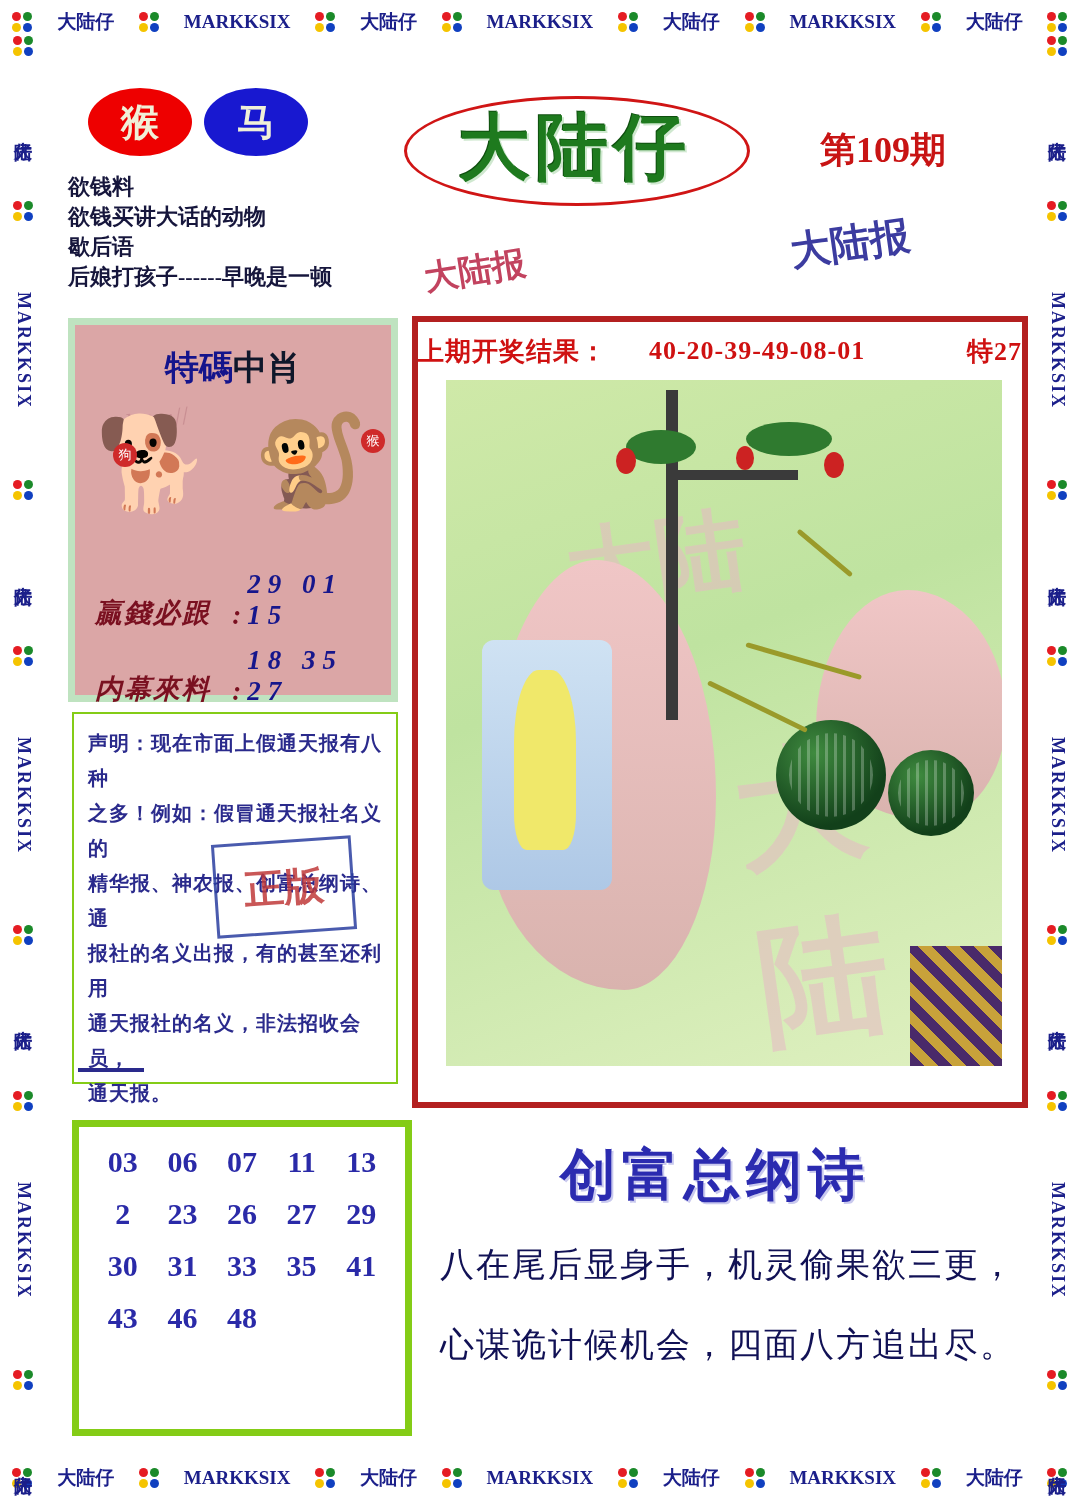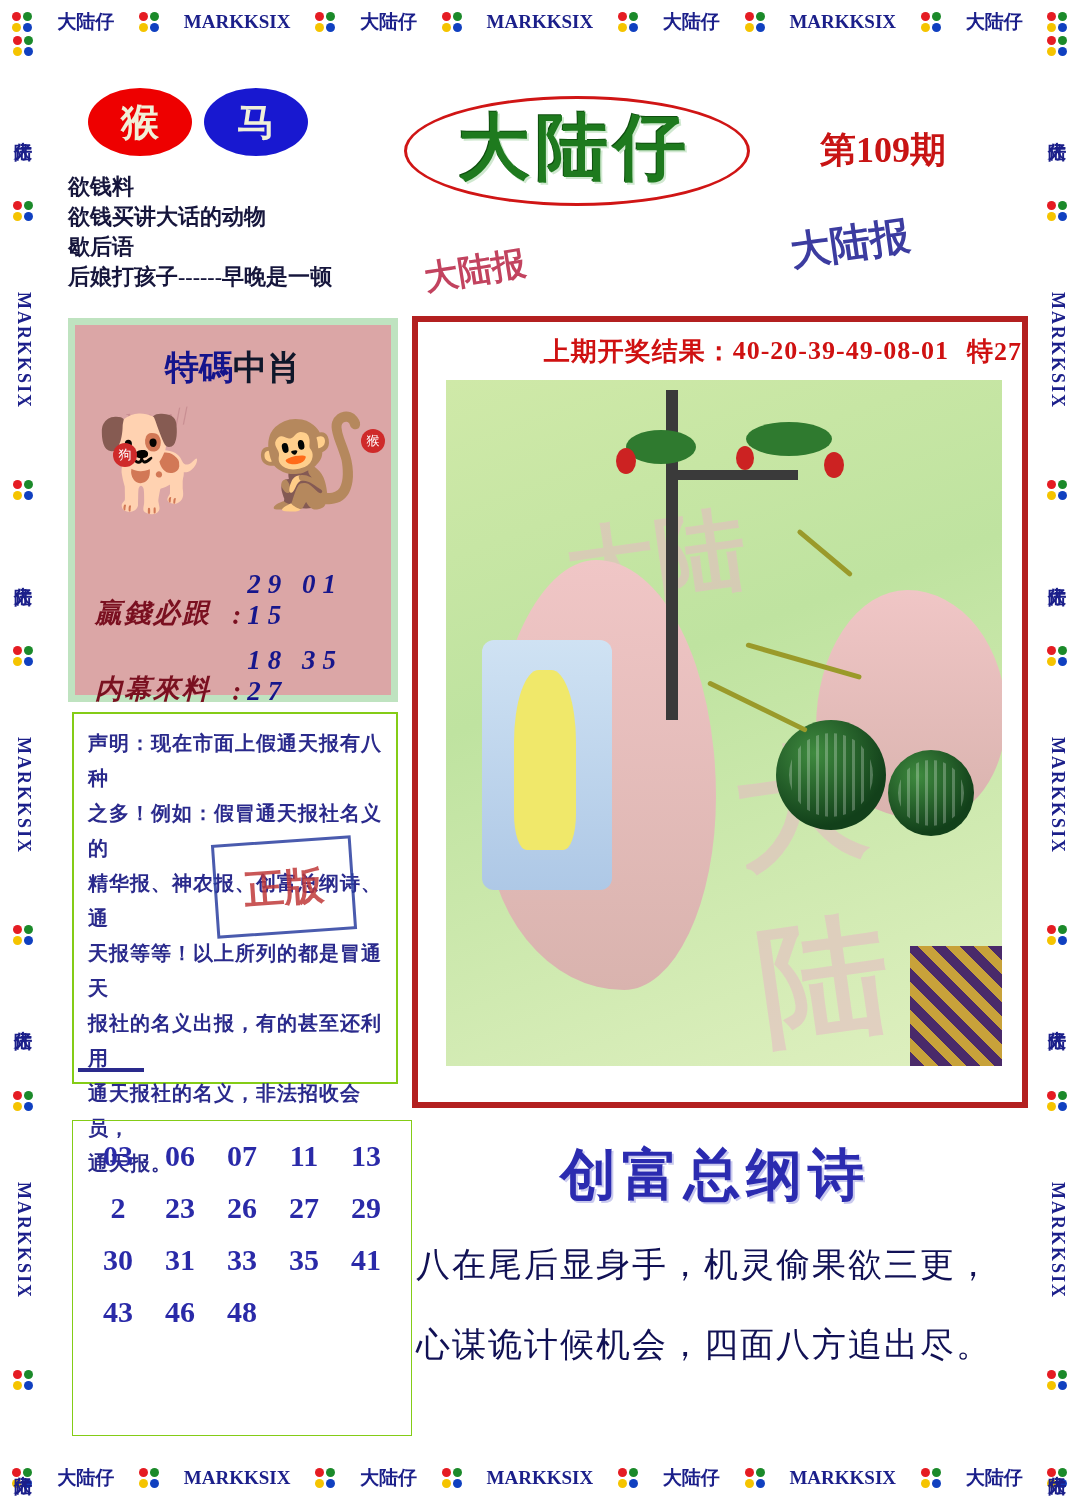--- a/index.html
+++ b/index.html
@@ -130,38 +130,38 @@
     border:3px solid #2b3fa0;transform:rotate(-4deg);
     display:flex;align-items:center;justify-content:center;
     color:#c03a3a;font-family:"Liberation Serif", serif;font-size:40px;font-weight:bold;
     opacity:.85;
   }
   .underline{position:absolute;left:78px;top:1068px;width:66px;height:4px;background:#2a2a8c;}
 
   
   .numbox{
     position:absolute;left:72px;top:1120px;width:340px;height:316px;
-    border:1px solid #84cc16;box-sizing:border-box;
+    border:7px solid #84cc16;box-sizing:border-box;
     padding:18px 16px;
   }
   .numgrid{display:grid;grid-template-columns:repeat(5,1fr);gap:18px 4px;}
   .numgrid span{
     font-family:"Liberation Serif", serif;
     font-size:30px;font-weight:bold;color:#2a2aa8;text-align:center;
   }
 
   
   .picpanel{
     position:absolute;left:412px;top:316px;width:616px;height:792px;
     border:6px solid #b32020;box-sizing:border-box;background:#fff;
     overflow:hidden;
   }
   .result-bar{
     position:absolute;left:0;top:0;width:100%;height:58px;
-    background:#ffffff;display:flex;align-items:center;justify-content:flex-end;
+    background:#ffffff;display:flex;align-items:center;justify-content:space-between;
     font-family:"Liberation Serif", serif;font-size:26px;font-weight:bold;color:#cf1111;
     letter-spacing:1px;
   }
   .artwork{
     position:absolute;left:28px;top:58px;width:556px;height:686px;
     background:linear-gradient(160deg,#cfe9a8 0%,#bfe3a0 40%,#dff0c0 100%);
     overflow:hidden;
   }
   .ghost{
     position:absolute;color:#e7b9c5;opacity:.55;font-family:"Liberation Serif", serif;
@@ -181,21 +181,21 @@
     background:repeating-linear-gradient(45deg,#4a2a6a 0 10px,#c8a23a 10px 20px);}
 
   
   .poem-title{
     position:absolute;left:560px;top:1138px;
     font-family:"Liberation Serif", serif;font-size:56px;font-weight:bold;
     color:#2b2bb0;letter-spacing:6px;
     text-shadow:2px 2px 0 #c9c9ee;
   }
   .poem-line{
-    position:absolute;left:416px;
+    position:absolute;left:440px;
     font-family:"Liberation Serif", serif;font-size:34px;color:#111155;
     letter-spacing:2px;white-space:nowrap;
   }
   #poem-l1{top:1242px;}
   #poem-l2{top:1322px;}
 </style>
 </head>
 <body>
 
 <div class="page">
@@ -493,21 +493,20 @@
         <span class="num">42 03 17</span>
       </div>
     </div>
   </div>
 
   <div class="declbox">
     <div class="decl-text">
       <div>声明：现在市面上假通天报有八种</div>
       <div>之多！例如：假冒通天报社名义的</div>
       <div>精华报、神农报、创富总纲诗、通</div>
-      <div>天报等等！以上所列的都是冒通天</div>
       <div>报社的名义出报，有的甚至还利用</div>
       <div>通天报社的名义，非法招收会员，</div>
       <div>通天报。</div>
     </div>
   </div>
   <div class="seal">正版</div>
   <div class="underline"></div>
 
   <div class="numbox">
     <div class="numgrid">

